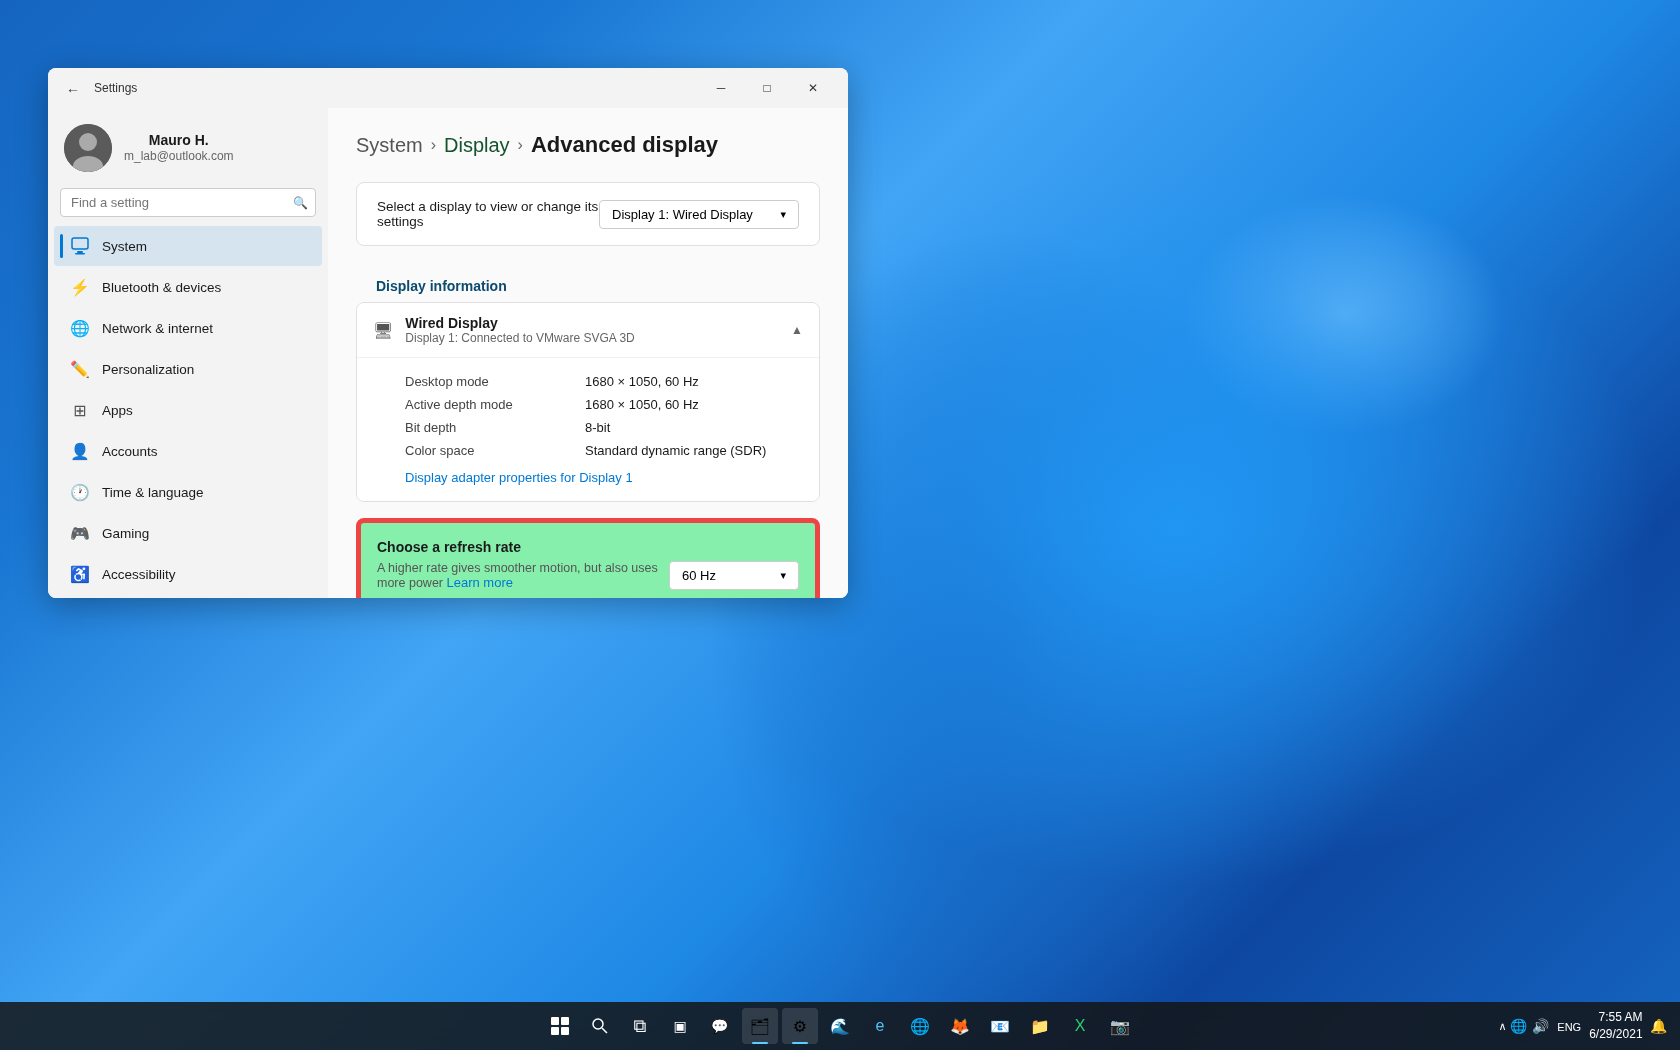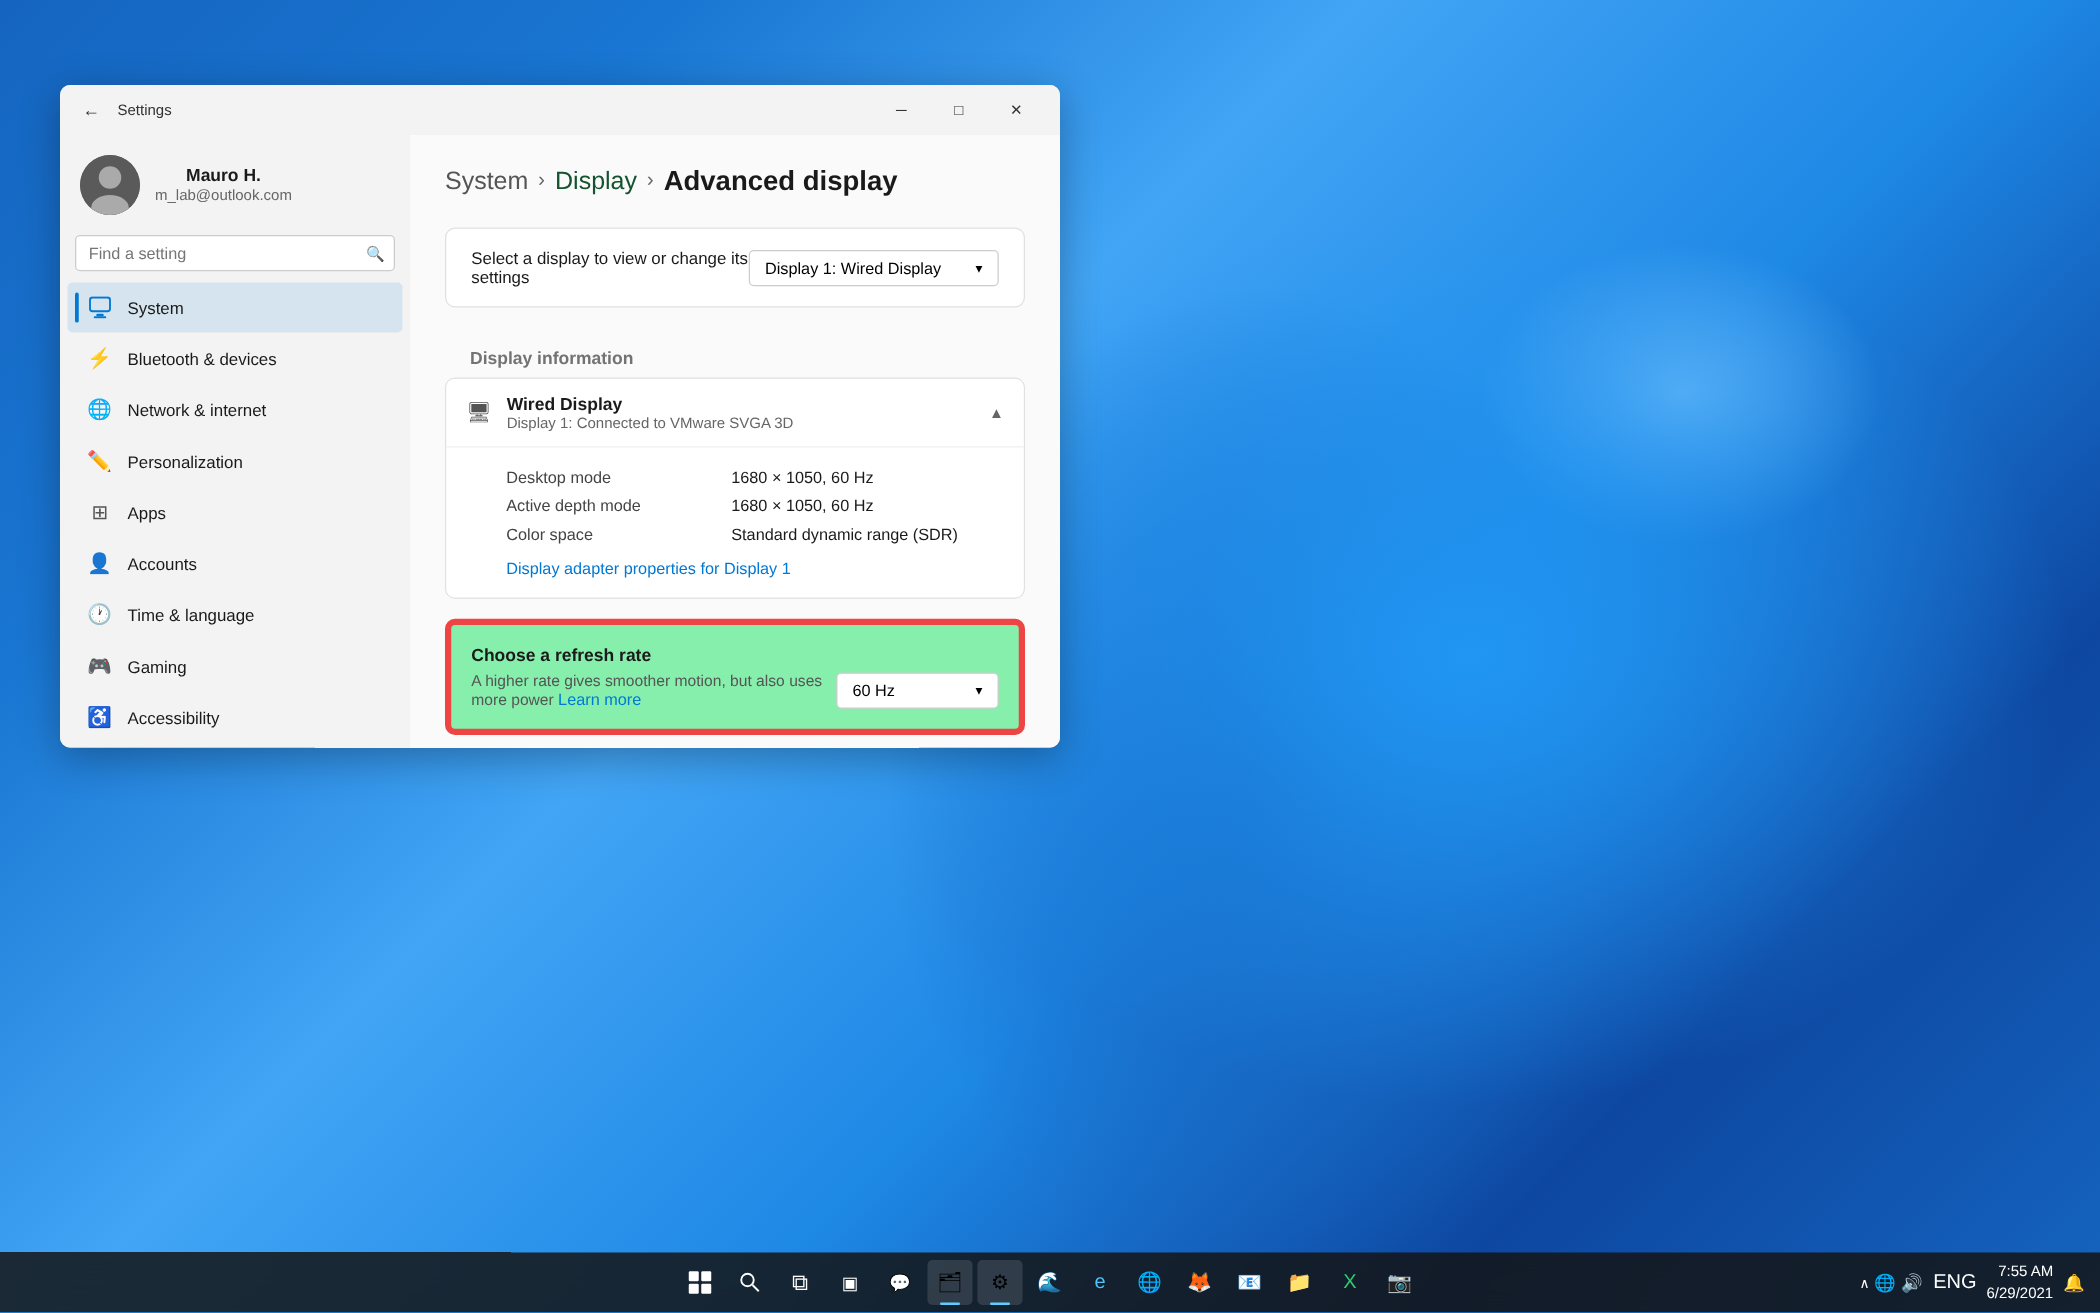--- a/index.html
+++ b/index.html
@@ -270,21 +270,21 @@
       background: white;
       cursor: pointer;
       min-width: 200px;
       justify-content: space-between;
     }
 
     .section-header {
       padding: 16px 20px 8px;
       font-size: 14px;
       font-weight: 600;
-      color: #737373;
+      color: #0c4a6e;
     }
 
     .display-info-card {
       border: 1px solid #e0e0e0;
       border-radius: 8px;
       overflow: hidden;
       margin: 0 0 16px 0;
     }
     .display-header {
       display: flex;
@@ -467,20 +467,24 @@
           </div>
 
           <div class="display-details">
             <div class="detail-row">
               <span class="detail-label">Desktop mode</span>
               <span class="detail-value">1680 × 1050, 60 Hz</span>
             </div>
             <div class="detail-row">
               <span class="detail-label">Active depth mode</span>
               <span class="detail-value">1680 × 1050, 60 Hz</span>
+            </div>
+            <div class="detail-row">
+              <span class="detail-label">Bit depth</span>
+              <span class="detail-value">8-bit</span>
             </div>
             <div class="detail-row">
               <span class="detail-label">Color space</span>
               <span class="detail-value">Standard dynamic range (SDR)</span>
             </div>
             <a class="link-blue">Display adapter properties for Display 1</a>
           </div>
         </div>
       </div>
 
@@ -543,21 +547,21 @@
     <div class="taskbar-icon" style="font-size:16px;">📷</div>
   </div>
 
   <div class="taskbar-right">
     <div class="tray-icons">
       <span style="font-size:11px;">∧</span>
       <span style="font-size:14px;">🌐</span>
       <span style="font-size:14px;">🔊</span>
     </div>
     <div>
-      <span style="color:white; font-size:16px;">ENG</span>
+      <span style="color:white; font-size:11px;">ENG</span>
     </div>
     <div class="clock-area">
       <div>7:55 AM</div>
       <div>6/29/2021</div>
     </div>
     <span style="color:white; font-size:14px; cursor:pointer;">🔔</span>
   </div>
 </div>
 
 </body></html>

